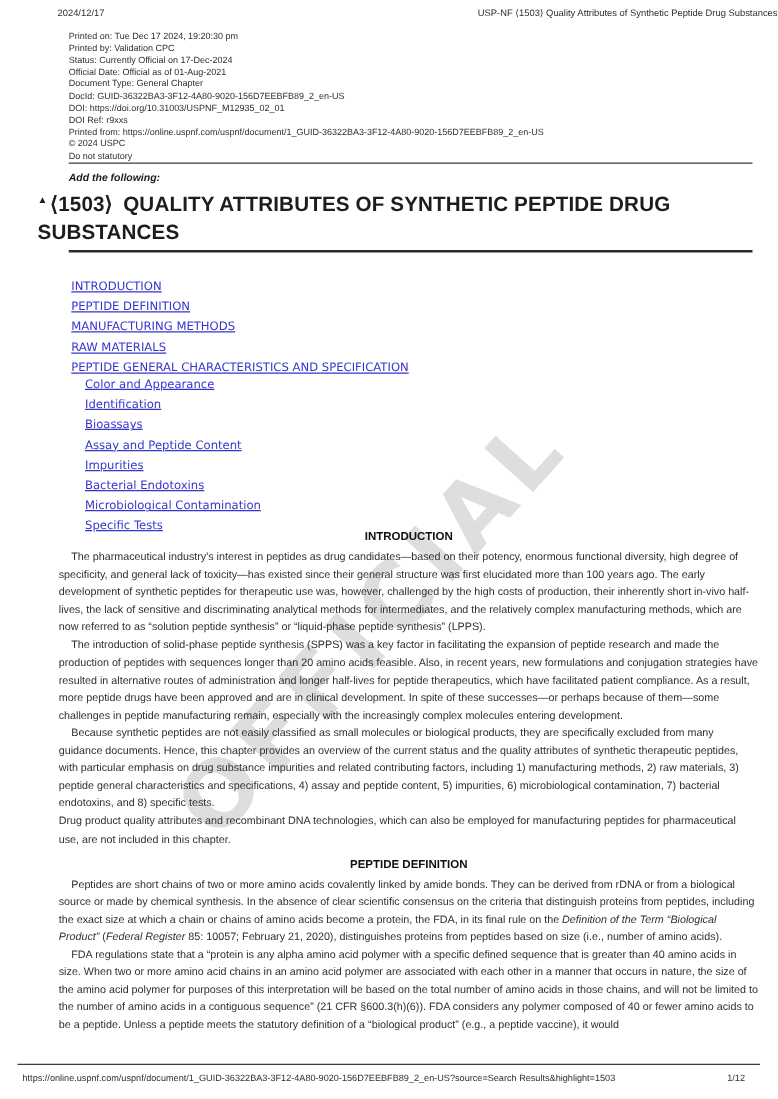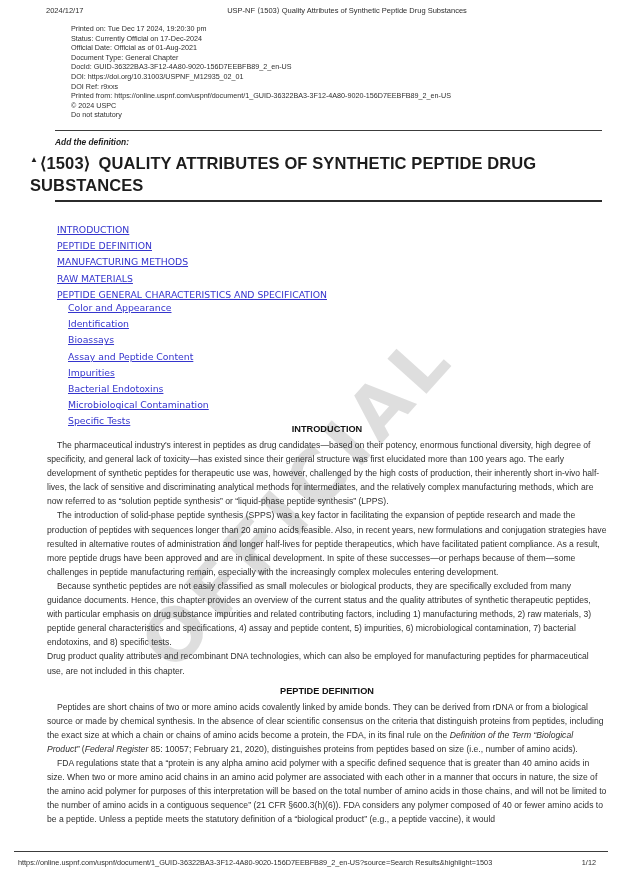--- a/index.html
+++ b/index.html
@@ -17,23 +17,23 @@
     transform:translate(-50%,-50%) rotate(-48deg);
     font-family:"DejaVu Sans",sans-serif;
     font-weight:bold;font-size:72px;letter-spacing:7px;
     color:rgba(145,145,145,0.30);
     white-space:nowrap;z-index:0;user-select:none;
   }
   .content{position:relative;z-index:1;}
   
   .topbar{position:absolute;top:6px;left:0;right:0;height:12px;font-size:7.5px;color:#2e2e2e;}
   .topbar .date{position:absolute;left:18px;top:0;margin-left:28px;}
-  .topbar .doc-title{text-align:center;padding-left:72px;}
+  .topbar .doc-title{text-align:right;padding-left:72px;}
   
-  .meta{position:absolute;top:24px;left:71px;right:18px;font-size:7.2px;line-height:9.6px;color:#2f2f2f;}
+  .meta{position:absolute;top:24px;left:55px;right:18px;font-size:7.2px;line-height:9.6px;color:#2f2f2f;}
   .rule-thin{position:absolute;top:130px;left:55px;width:547px;border-top:1px solid #3c3c3c;}
   .add-note{position:absolute;top:137px;left:55px;font-size:8.4px;font-weight:bold;font-style:italic;color:#1c1c1c;}
   
   .chapter-title{
     position:absolute;top:149px;left:30px;right:20px;
     text-align:left;font-weight:bold;font-size:16.5px;line-height:21.5px;
     color:#1d1d1d;letter-spacing:0.1px;
   }
   .chapter-title .marker{font-size:8px;vertical-align:7px;margin-right:2px;}
   .rule-thick{position:absolute;top:200px;left:55px;width:547px;border-top:2.5px solid #2b2b2b;}
@@ -66,34 +66,35 @@
   <div class="watermark">OFFICIAL</div>
 
   <div class="content">
     <div class="topbar">
       <span class="date">2024/12/17</span>
       <div class="doc-title">USP-NF ⟨1503⟩ Quality Attributes of Synthetic Peptide Drug Substances</div>
     </div>
 
     <div class="meta">
         <div>Printed on: Tue Dec 17 2024, 19:20:30 pm</div>
+        <div>Printed by: Validation CPC</div>
         <div>Status: Currently Official on 17-Dec-2024</div>
         <div>Official Date: Official as of 01-Aug-2021</div>
         <div>Document Type: General Chapter</div>
         <div>DocId: GUID-36322BA3-3F12-4A80-9020-156D7EEBFB89_2_en-US</div>
         <div>DOI: https://doi.org/10.31003/USPNF_M12935_02_01</div>
         <div>DOI Ref: r9xxs</div>
         <div>Printed from: https://online.uspnf.com/uspnf/document/1_GUID-36322BA3-3F12-4A80-9020-156D7EEBFB89_2_en-US</div>
         <div>© 2024 USPC</div>
         <div>Do not statutory</div>
       </div>
 
     <div class="rule-thin"></div>
 
-    <div class="add-note">Add the definition:</div>
+    <div class="add-note">Add the following:</div>
 
     <div class="chapter-title">
       <span class="marker">▲</span><span>⟨1503⟩ QUALITY ATTRIBUTES OF SYNTHETIC PEPTIDE DRUG</span><br>
       <span>SUBSTANCES</span>
     </div>
 
     <div class="rule-thick"></div>
 
     <div class="toc-main">
         <div class="toc-row"><a class="toc-link">INTRODUCTION</a></div>

